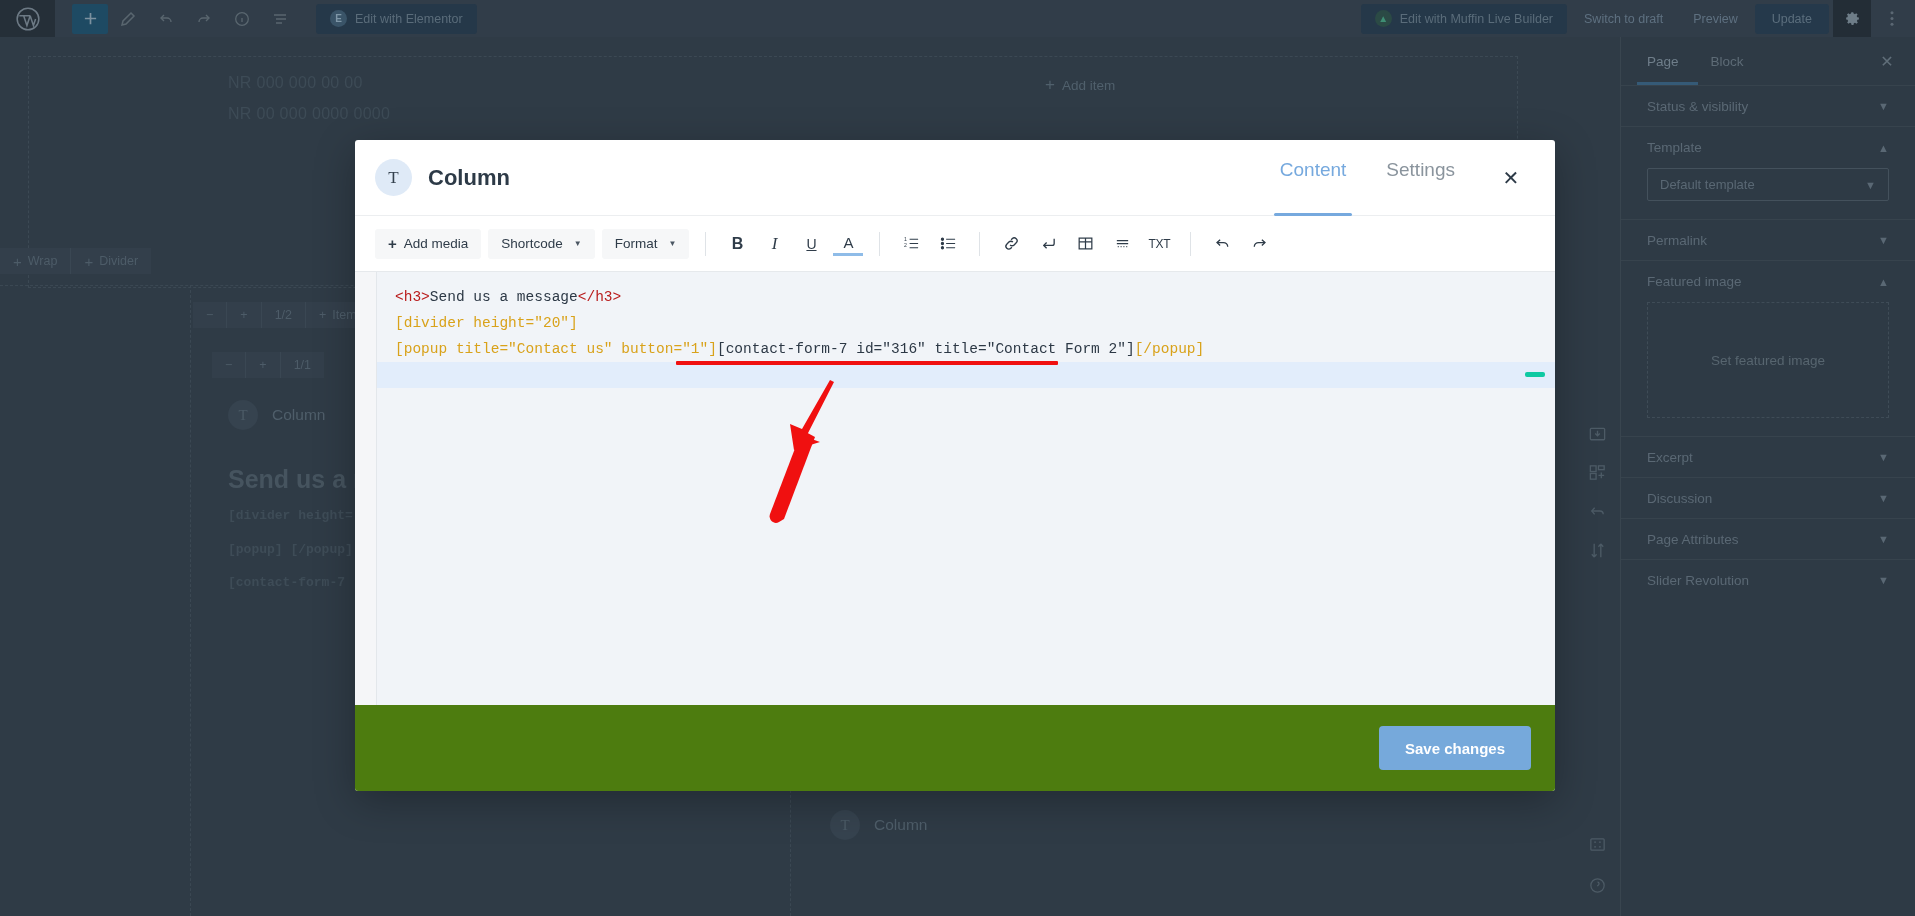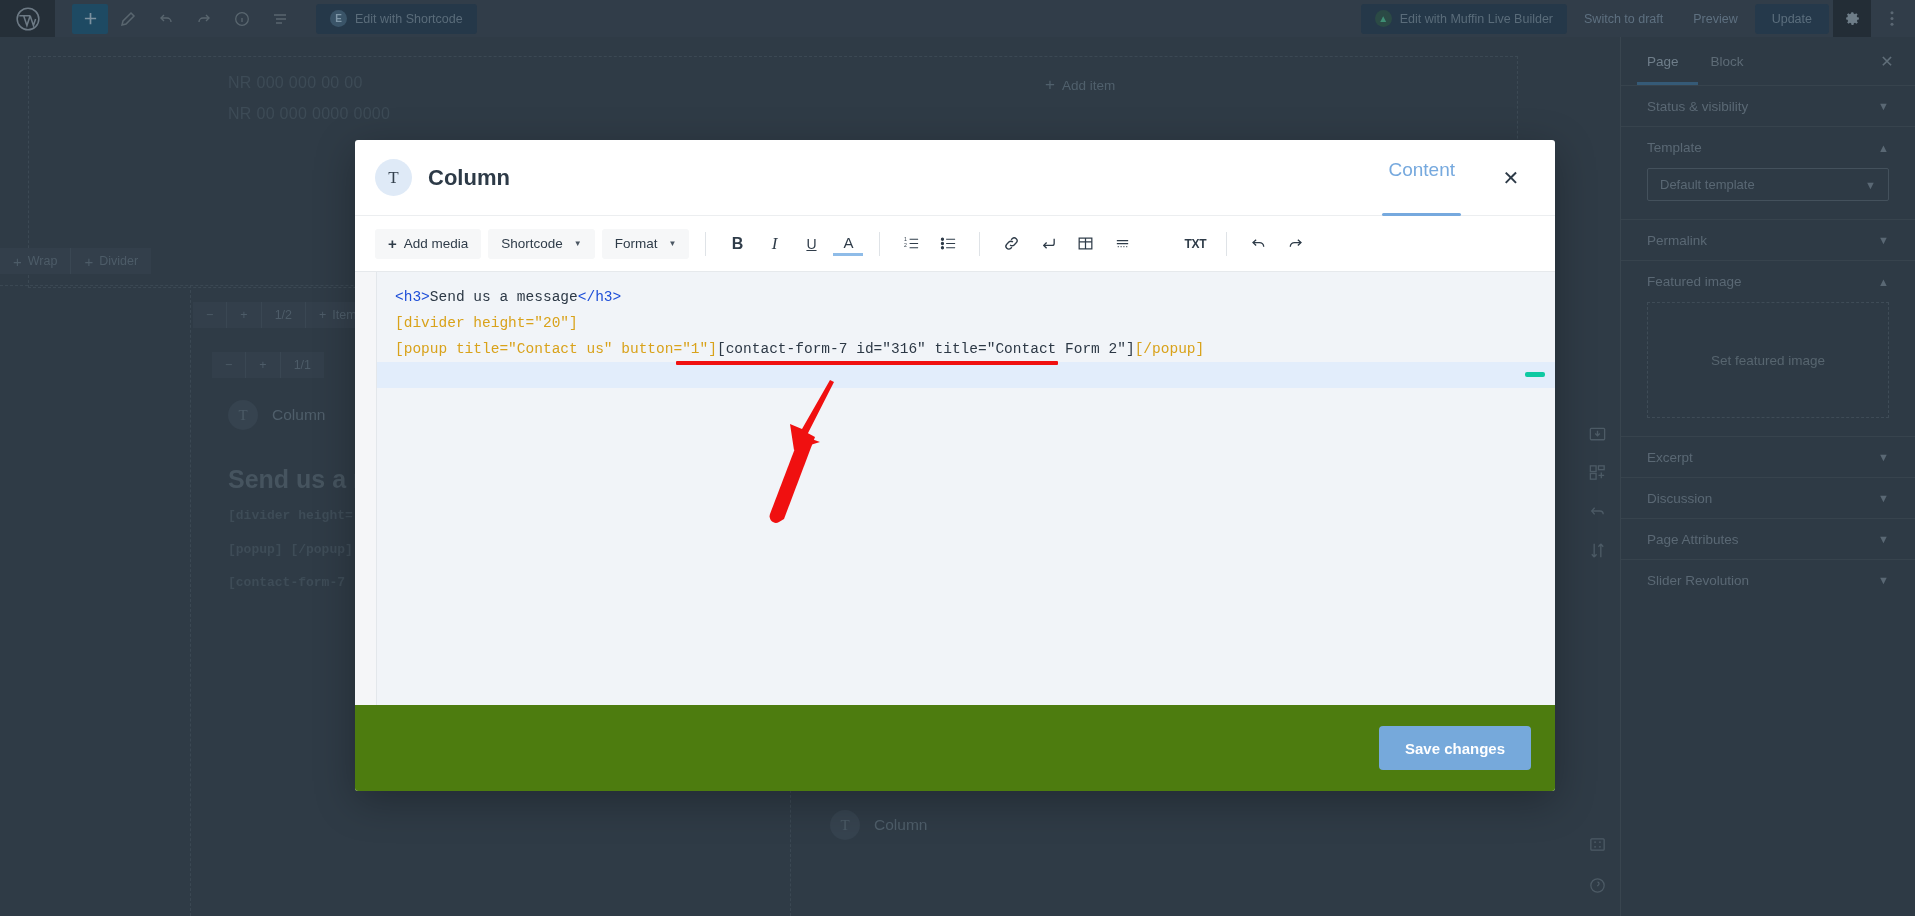--- a/index.html
+++ b/index.html
@@ -167,35 +167,35 @@
   .tb-btn .plus { font-size: 15px; font-weight: bold; }
   .tb-sep { width: 1px; height: 24px; background: #dfe3e7; margin: 0 9px; }
   .tb-ico {
     width: 30px; height: 30px; display: flex; align-items: center; justify-content: center;
     color: #2f3c49; font-size: 15px;
   }
   .tb-ico.bold { font-weight: bold; font-size: 16px; }
   .tb-ico.italic { font-style: italic; font-family: "Liberation Serif", serif; font-size: 17px; }
   .tb-ico.uline { text-decoration: underline; font-size: 14px; }
   .tb-ico.acolor { border-bottom: 3px solid #8fbce8; height: 24px; font-size: 15px; }
-  .tb-ico.txt { font-size: 12px; font-weight: bold; letter-spacing: -.3px; margin-left: 36px; }
+  .tb-ico.txt { font-size: 12px; font-weight: normal; letter-spacing: -.3px; }
 
   .m-editor { flex: 1; display: flex; background: #f1f4f8; position: relative; min-height: 0; }
   .m-gutter { width: 22px; background: #f5f6f8; border-right: 1px solid #e3e7eb; flex: none; }
   .m-code {
     flex: 1; padding: 12px 0 0 0; font-family: "Liberation Mono", monospace;
     font-size: 14.5px; line-height: 26px; position: relative;
   }
   .cl { padding: 0 18px; white-space: pre; }
   .cl.hl { background: #e2edfb; height: 26px; position: relative; }
   .cl.hl .marker {
     position: absolute; right: 10px; top: 10px; width: 20px; height: 5px;
     background: #0ec9a2; border-radius: 2px;
   }
-  .tok-tag { color: #1d4ed8; }
+  .tok-tag { color: #b91c1c; }
   .tok-text { color: #2c3845; }
   .tok-sc { color: #d9a21a; }
   .tok-dark { color: #2c3845; }
 
   .m-foot {
     height: 86px; display: flex; align-items: center; justify-content: flex-end;
     padding: 0 24px; background: #4d7c0f; flex: none;
   }
   .save-btn {
     background: #76a9db; color: #fff; border: none; border-radius: 4px;
@@ -252,21 +252,21 @@
           </svg>
       </div>
       <div class="ab-btn">
         <svg width="16" height="16" viewBox="0 0 16 16" stroke="currentColor" stroke-width="1.6" fill="none">
             <path d="M2 4h12M4 8h10M4 12h6"></path>
           </svg>
       </div>
     </div>
     <div class="ab-pill">
       <span class="el-badge">E</span>
-      <span>Edit with Shortcode</span>
+      <span>Edit with Elementor</span>
     </div>
 
     <div class="ab-right">
       <div class="ab-pill" style="margin-left:0">
         <span class="el-badge" style="background:#2b4a45;color:#3f8f74;">▲</span>
         <span>Edit with Muffin Live Builder</span>
       </div>
       <div class="ab-link">Switch to draft</div>
       <div class="ab-link">Preview</div>
       <div class="ab-update">Update</div>
@@ -457,20 +457,21 @@
 
 <div class="modal">
 
   <div class="m-head">
     <div class="m-avatar">
       <span>T</span>
     </div>
     <div class="m-title">Column</div>
     <div class="m-tabs">
       <div class="m-tab active">Content</div>
+      <div class="m-tab">Settings</div>
     </div>
     <div class="m-close">✕</div>
   </div>
 
   <div class="m-toolbar">
     <div class="tb-btn">
       <span class="plus">+</span>
       <span>Add media</span>
     </div>
     <div class="tb-btn">

